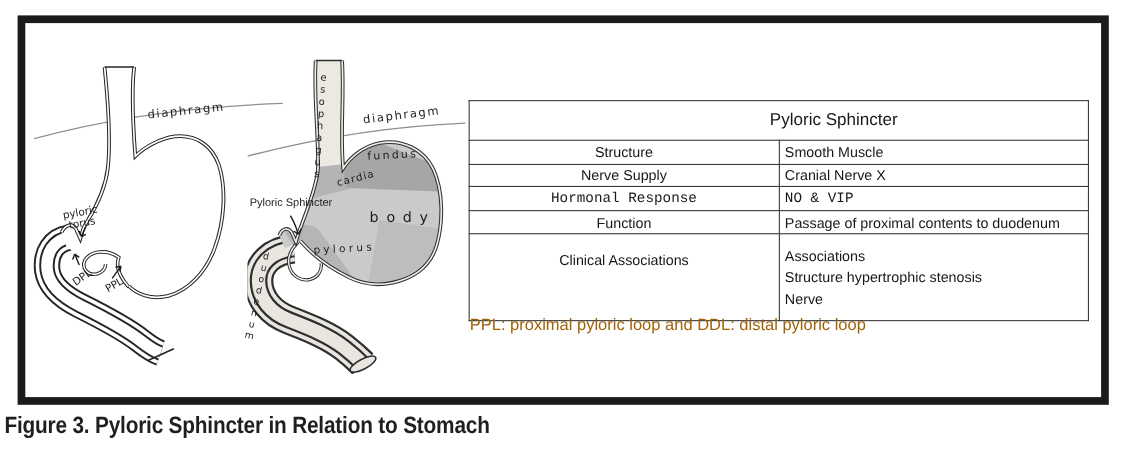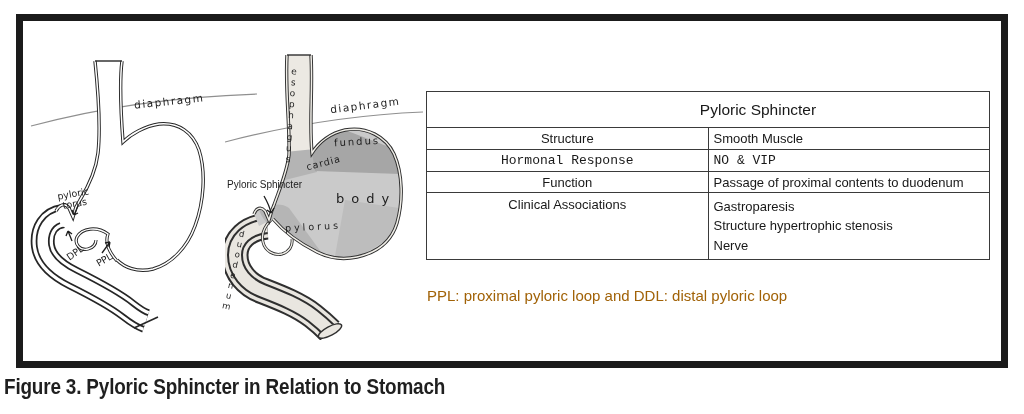--- a/index.html
+++ b/index.html
@@ -17,21 +17,21 @@
   .spec-table td { border:1.5px solid #3a3a3a; font-size:13px; color:#181818;
                    padding:0; vertical-align:middle; }
   .spec-table td.lbl { width:193px; text-align:center; }
   .spec-table td.val { text-align:left; padding-left:5px; }
   .spec-table tr.r-head td { height:35px; text-align:center; font-size:15.5px; padding-left:100px; }
   .spec-table tr.r1 td { height:21px; }
   .spec-table tr.r2 td { height:19px; }
   .spec-table tr.r3 td { height:21px;font-family:Liberation Mono, monospace; }
   .spec-table tr.r4 td { height:20px; }
   .spec-table tr.r5 td { height:62px; vertical-align:middle; }
-  .spec-table tr.r5 td.lbl { vertical-align:top; padding-top:4px; }
+  .spec-table tr.r5 td.lbl { vertical-align:top; padding-top:16px; }
   .clin-line { line-height:19.5px; }
   .footnote { position:absolute; left:427px; top:287px; font-size:15px; color:#a16207; }
   .caption { position:absolute; left:4px; top:375px; font-size:21.5px; font-weight:bold;
              color:#1f1f1f; transform:scaleX(0.88); transform-origin:left top;
              letter-spacing:-0.2px; white-space:nowrap; }
 </style>
 </head>
 <body>
 
 <div id="stage">
@@ -149,32 +149,36 @@
 
   <table class="spec-table">
     <tbody>
         <tr class="r-head">
       <td colspan="2">Pyloric Sphincter</td>
     </tr>
     <tr class="r1">
       <td class="lbl">Structure</td>
       <td class="val">Smooth Muscle</td>
     </tr>
+    <tr class="r2">
+      <td class="lbl">Nerve Supply</td>
+      <td class="val">Cranial Nerve X</td>
+    </tr>
     <tr class="r3">
       <td class="lbl">Hormonal Response</td>
       <td class="val">NO &amp; VIP</td>
     </tr>
     <tr class="r4">
       <td class="lbl">Function</td>
       <td class="val">Passage of proximal contents to duodenum</td>
     </tr>
     <tr class="r5">
       <td class="lbl">Clinical Associations</td>
       <td class="val">
-        <div class="clin-line">Gastroparesis</div>
+        <div class="clin-line">Associations</div>
         <div class="clin-line">Structure hypertrophic stenosis</div>
         <div class="clin-line">Nerve</div>
       </td>
     </tr>
   </tbody>
     </table>
 
   <div class="footnote">PPL: proximal pyloric loop and DDL: distal pyloric loop</div>
 
   <div class="caption">Figure 3. Pyloric Sphincter in Relation to Stomach</div>

